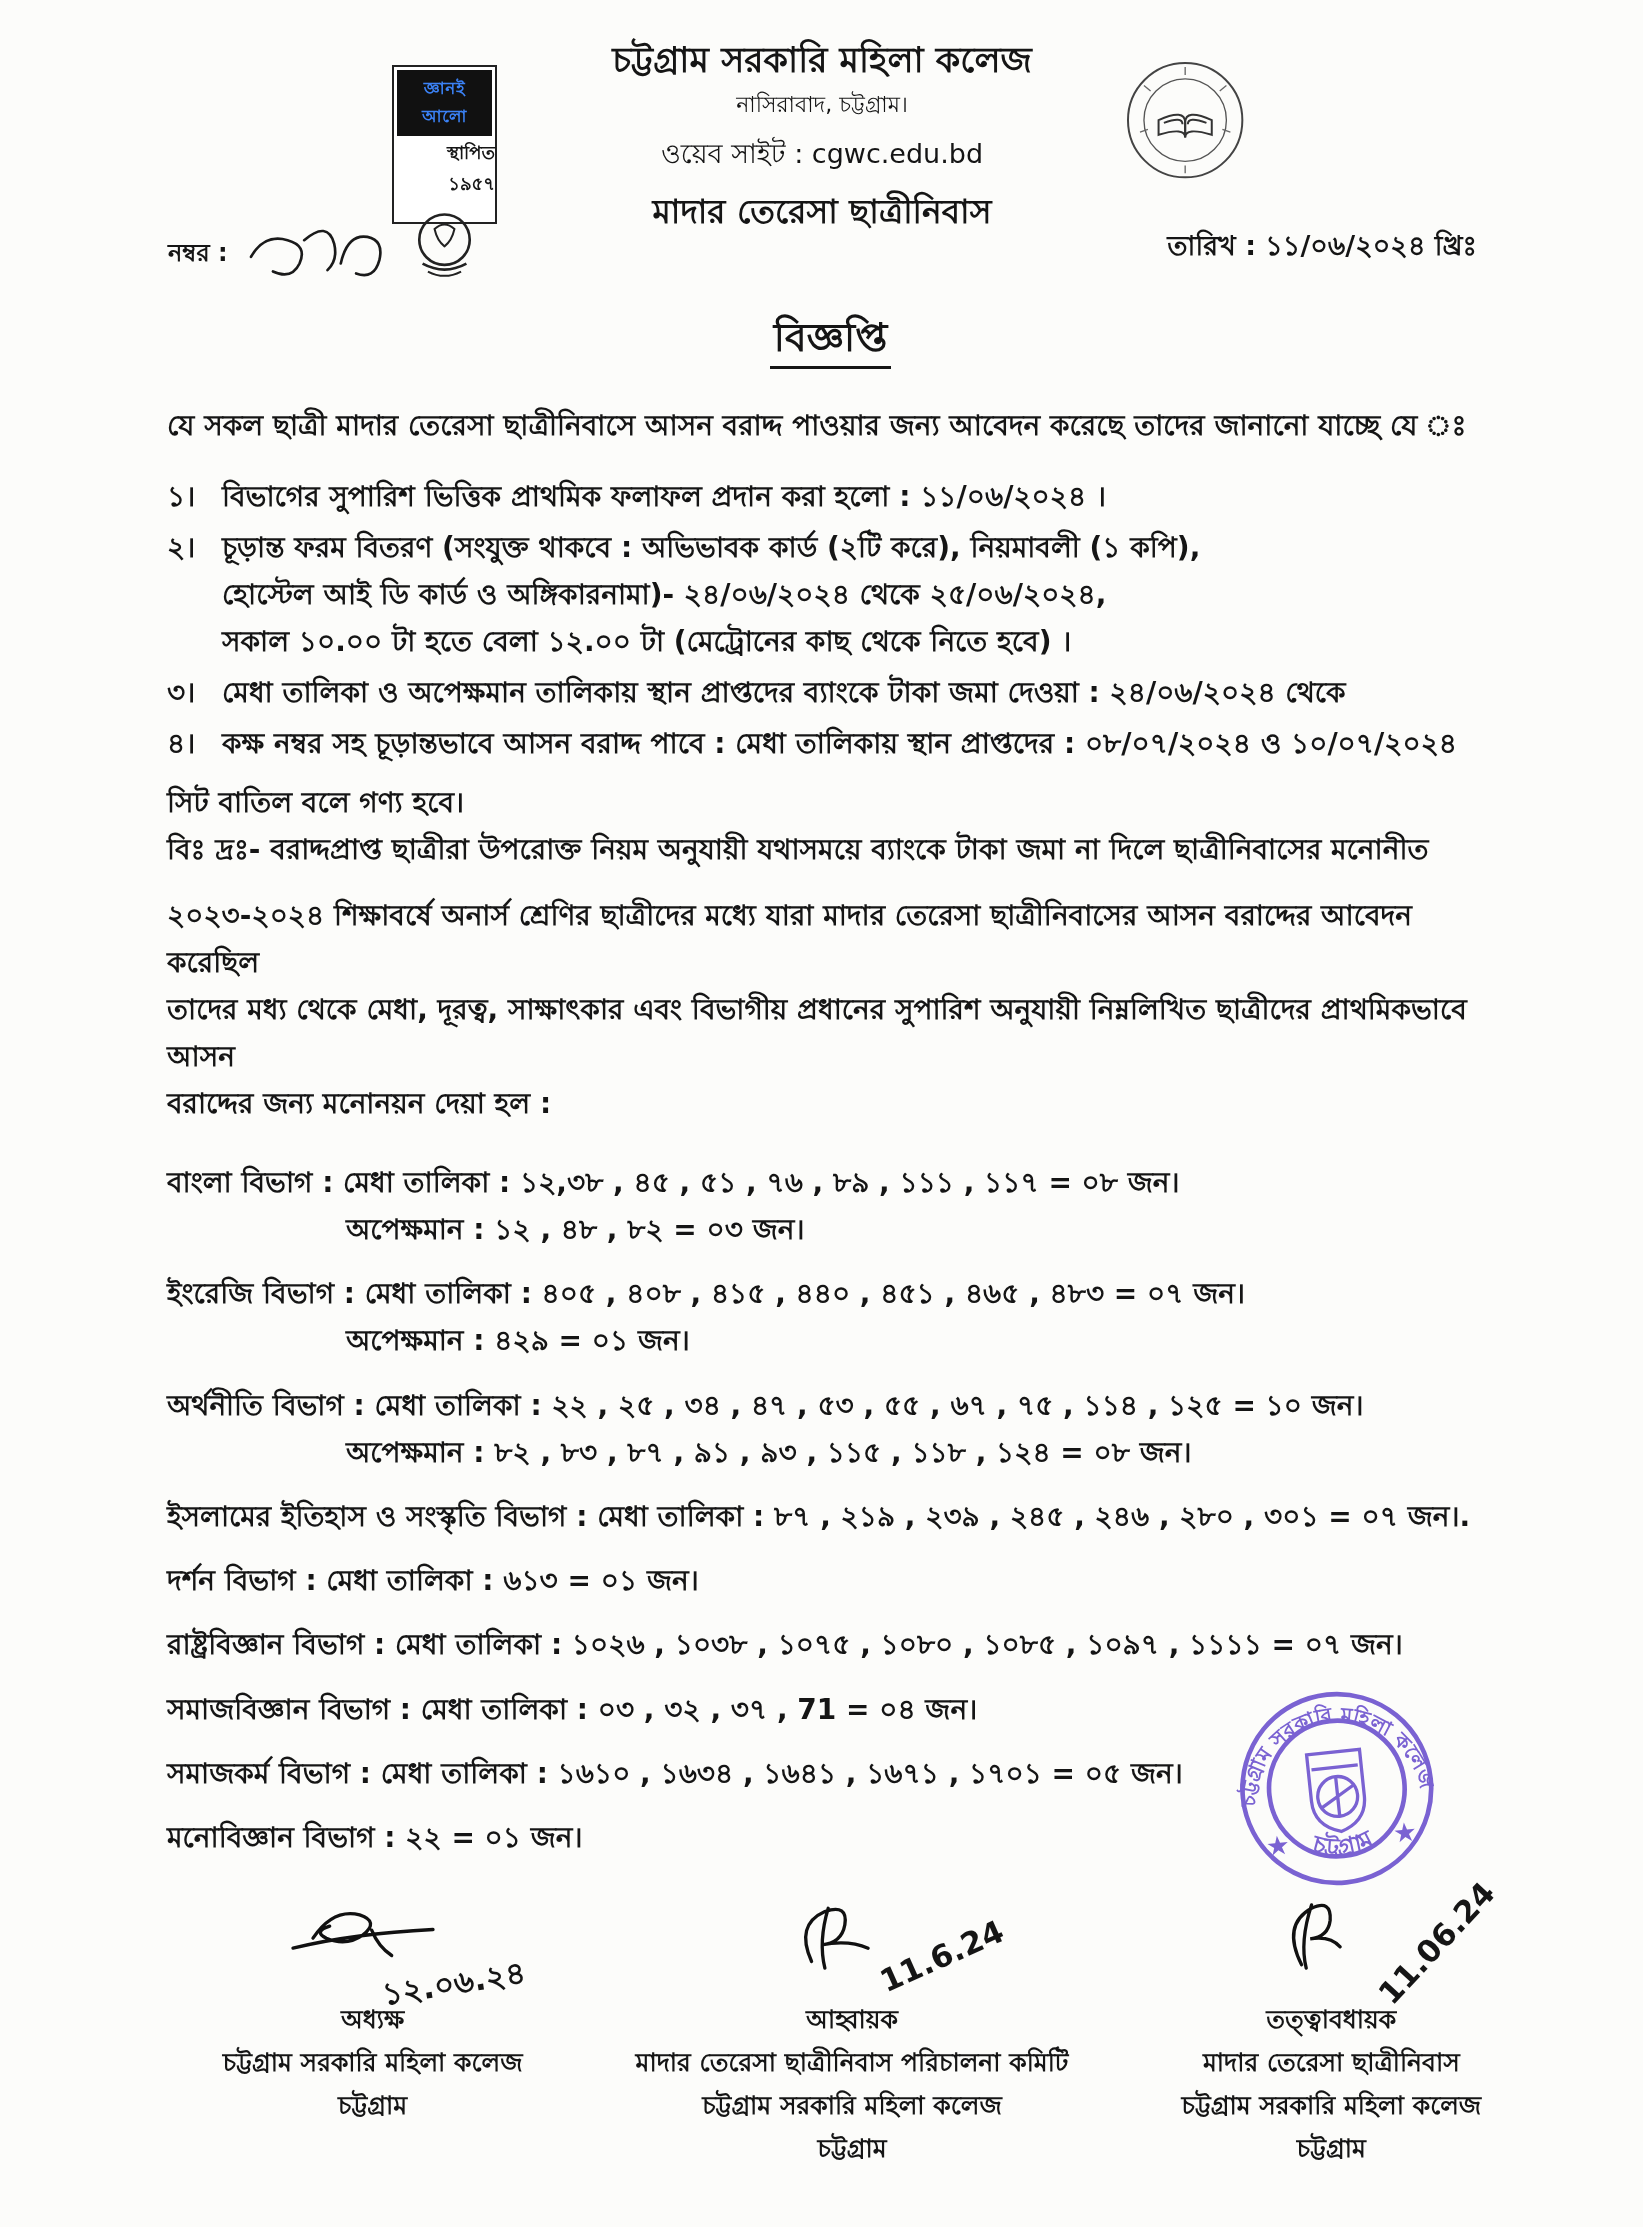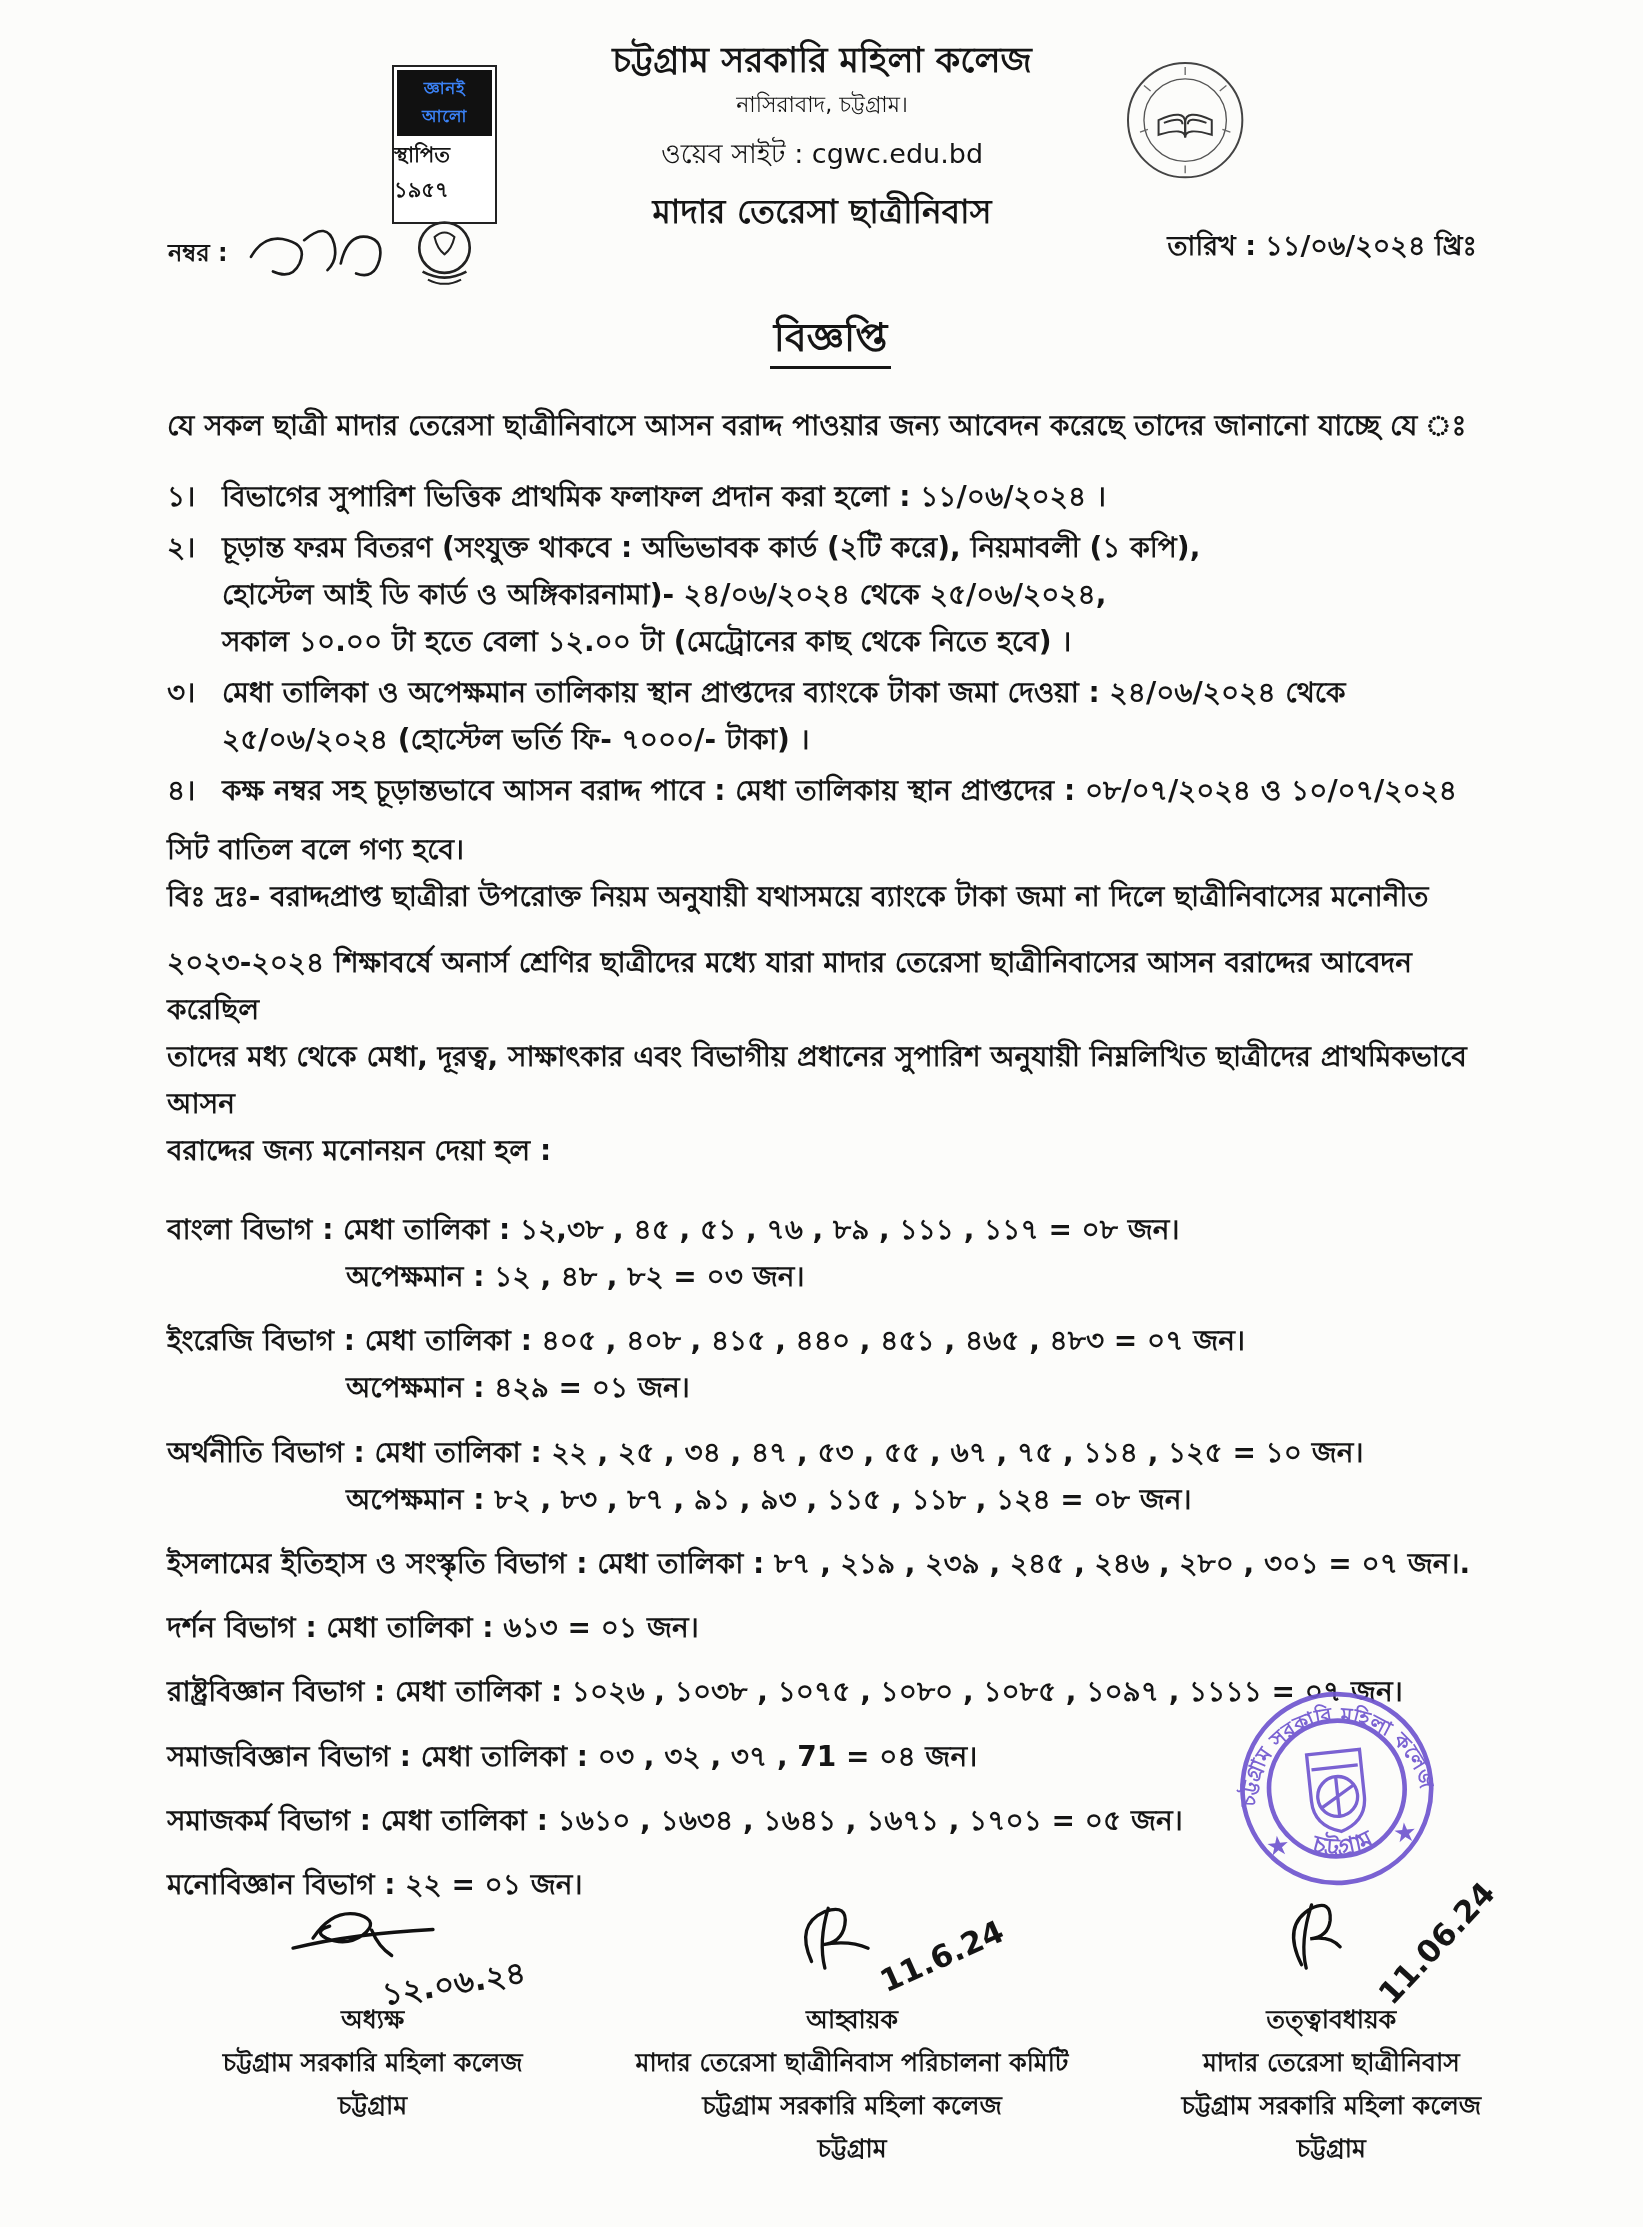--- a/index.html
+++ b/index.html
@@ -7,21 +7,21 @@
     position:relative;
     width:1644px;height:2227px;
     background:#fcfcfa;
     font-family:"DejaVu Sans",sans-serif;
     color:#151515;
     overflow:hidden;
   }
   
   .logo-left{position:absolute;left:392px;top:65px;width:105px;height:159px;border:2px solid #222;background:#fff;box-sizing:border-box;}
   .logo-left .band{background:#111;color:#3b82f6;font-size:16.7px;font-weight:bold;text-align:center;padding:4.7px 1.3px;margin:3.3px;letter-spacing:0.7px;}
-  .logo-left .est{font-size:21px;font-weight:bold;text-align:left;margin-top:0;}
+  .logo-left .est{font-size:18px;font-weight:bold;text-align:right;margin-top:0;}
   .logo-left svg{display:block;margin:4px auto 0;}
   .header-center{position:absolute;left:50%;top:39px;transform:translateX(-50%);text-align:center;width:600px;}
   .college-name{font-size:35px;font-weight:bold;line-height:1.25;}
   .college-addr{font-size:22px;margin-top:4px;}
   .college-web{font-size:27px;font-weight:normal;margin-top:9.3px;}
   .hostel-name{font-size:33px;font-weight:bold;margin-top:8px;}
   .logo-right{position:absolute;left:1124px;top:59px;}
   .meta-number{position:absolute;left:168px;top:220px;font-size:24px;font-weight:bold;}
   .meta-number svg{vertical-align:middle;margin-left:5.3px;}
   .meta-date{position:absolute;right:167px;top:225px;font-size:27px;font-weight:bold;}
@@ -122,21 +122,20 @@
         <div class="lines">
           <div>চূড়ান্ত ফরম বিতরণ (সংযুক্ত থাকবে : অভিভাবক কার্ড (২টি করে), নিয়মাবলী (১ কপি),</div>
           <div>হোস্টেল আই ডি কার্ড ও অঙ্গিকারনামা)- ২৪/০৬/২০২৪ থেকে ২৫/০৬/২০২৪,</div>
           <div>সকাল ১০.০০ টা হতে বেলা ১২.০০ টা (মেট্রোনের কাছ থেকে নিতে হবে) ।</div>
         </div>
       </div>
       <div class="item">
         <div class="num">৩।</div>
         <div class="lines">
           <div>মেধা তালিকা ও অপেক্ষমান তালিকায় স্থান প্রাপ্তদের ব্যাংকে টাকা জমা দেওয়া : ২৪/০৬/২০২৪ থেকে</div>
-          <div>২৫/০৬/২০২৪ (হোস্টেল ভর্তি ফি- ৭০০০/- টাকা) ।</div>
         </div>
       </div>
       <div class="item">
         <div class="num">৪।</div>
         <div class="lines">
           <div>কক্ষ নম্বর সহ চূড়ান্তভাবে আসন বরাদ্দ পাবে : মেধা তালিকায় স্থান প্রাপ্তদের : ০৮/০৭/২০২৪ ও ১০/০৭/২০২৪</div>
         </div>
       </div>
     </div>
 

